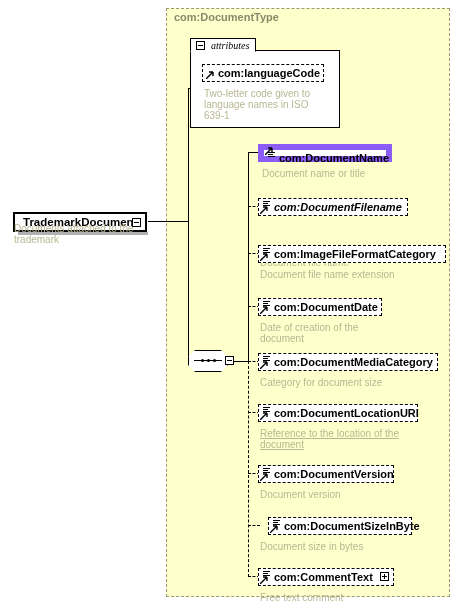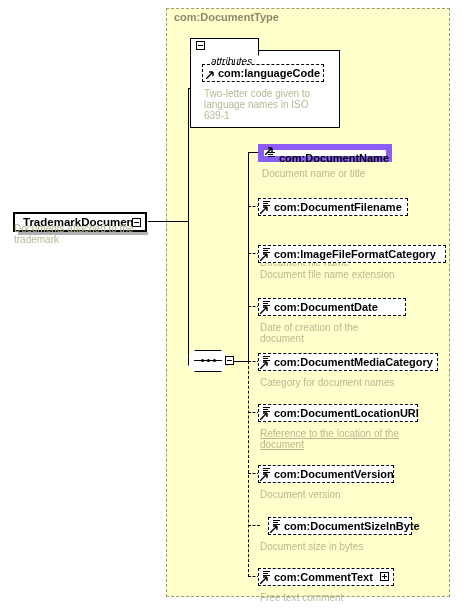--- a/index.html
+++ b/index.html
@@ -38,26 +38,27 @@
     box-sizing:border-box;
   }
   .attr-tab{
     position:absolute;
     left:190px;top:38px;
     height:14px;
     background:#ffffff;
     border:1px solid #000000;
     border-bottom:1px solid #ffffff;
     box-sizing:border-box;
-    padding:16px 6px 0 20px;
+    padding:0 6px 0 20px;
     line-height:13px;
     font-size:10px;
     font-style:italic;
     color:#000;
     white-space:nowrap;
+    font-family:Liberation Serif, serif;
   }
   .minusbox{
     position:absolute;
     width:9px;height:9px;
     background:#ffffff;
     border:1px solid #000;
     box-sizing:border-box;
   }
   .minusbox::before{
     content:"";position:absolute;
@@ -249,21 +250,21 @@
     <span class="ico-arrow" style="left:1px;bottom:1px;">
       <svg width="8" height="8" viewBox="0 0 8 8">
           <path d="M0 8 L7 1 M7 1 L3 1 M7 1 L7 5" stroke="#000" stroke-width="1.4" fill="none"></path>
         </svg>
     </span>
     <span>com:DocumentName</span>
   </div>
   <div class="anno" style="left:262px;top:168px;width:180px;">Document name or title</div>
 
   <div class="dline" style="left:248px;top:206px;width:12px;"></div>
-  <div class="node dashed" style="left:258px;top:198px;width:150px;">
+  <div class="node dashed" style="left:258px;top:198px;width:150px;font-style:italic;">
     <span class="shadow"></span>
     <span class="ico-elem">
       <i class="l l1"></i>
         <i class="l l2"></i>
         <i class="l l3"></i>
     </span>
     <span class="ico-arrow" style="left:1px;bottom:1px;">
       <svg width="8" height="8" viewBox="0 0 8 8">
           <path d="M0 8 L7 1 M7 1 L3 1 M7 1 L7 5" stroke="#000" stroke-width="1.4" fill="none"></path>
         </svg>
@@ -283,21 +284,21 @@
     <span class="ico-arrow" style="left:1px;bottom:1px;">
       <svg width="8" height="8" viewBox="0 0 8 8">
           <path d="M0 8 L7 1 M7 1 L3 1 M7 1 L7 5" stroke="#000" stroke-width="1.4" fill="none"></path>
         </svg>
     </span>
     <span>com:ImageFileFormatCategory</span>
   </div>
   <div class="anno" style="left:260px;top:269px;width:158px;">Document file name extension</div>
 
   <div class="dline" style="left:248px;top:306px;width:12px;"></div>
-  <div class="node dashed" style="left:258px;top:298px;width:148px;">
+  <div class="node dashed" style="left:258px;top:298px;width:124px;">
     <span class="shadow"></span>
     <span class="ico-elem">
       <i class="l l1"></i>
         <i class="l l2"></i>
         <i class="l l3"></i>
     </span>
     <span class="ico-arrow" style="left:1px;bottom:1px;">
       <svg width="8" height="8" viewBox="0 0 8 8">
           <path d="M0 8 L7 1 M7 1 L3 1 M7 1 L7 5" stroke="#000" stroke-width="1.4" fill="none"></path>
         </svg>
@@ -315,21 +316,21 @@
         <i class="l l2"></i>
         <i class="l l3"></i>
     </span>
     <span class="ico-arrow" style="left:1px;bottom:1px;">
       <svg width="8" height="8" viewBox="0 0 8 8">
           <path d="M0 8 L7 1 M7 1 L3 1 M7 1 L7 5" stroke="#000" stroke-width="1.4" fill="none"></path>
         </svg>
     </span>
     <span>com:DocumentMediaCategory</span>
   </div>
-  <div class="anno" style="left:260px;top:377px;width:190px;">Category for document names</div>
+  <div class="anno" style="left:260px;top:377px;width:190px;">Category for document size</div>
 
   <div class="dline" style="left:248px;top:412px;width:12px;"></div>
   <div class="node dashed" style="left:258px;top:404px;width:160px;">
     <span class="shadow"></span>
     <span class="ico-elem">
       <i class="l l1"></i>
         <i class="l l2"></i>
         <i class="l l3"></i>
     </span>
     <span class="ico-arrow" style="left:1px;bottom:1px;">

